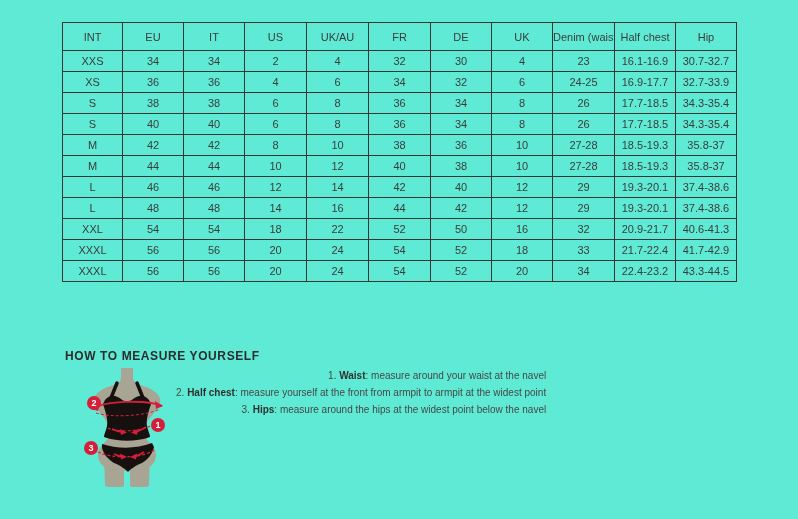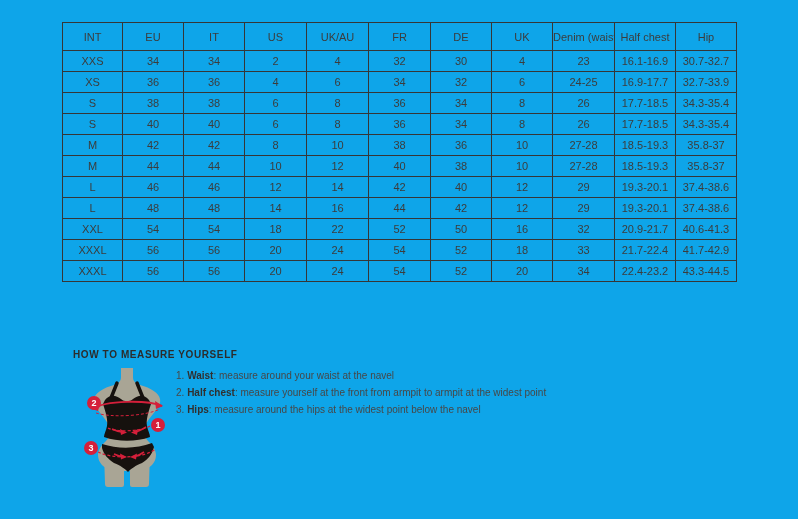--- a/index.html
+++ b/index.html
@@ -5,21 +5,21 @@
   html, body {
     margin: 0;
     padding: 0;
     background: #ffffff;
     font-family: "Liberation Sans", sans-serif;
   }
   .page {
     position: relative;
     width: 798px;
     height: 519px;
-    background: #0ea5e9;
+    background: #5eead4;
     overflow: hidden;
   }
   .size-table {
     position: absolute;
     left: 62px;
     top: 22px;
     width: 674px;
     border-collapse: collapse;
     table-layout: fixed;
   }
@@ -35,36 +35,36 @@
     white-space: nowrap;
     overflow: hidden;
   }
   .size-table th { height: 27px; }
   .size-table td { height: 20px; }
 
   .measure-heading {
     position: absolute;
     left: 65px;
     top: 349px;
-    font-size: 10px;
+    font-size: 12px;
     font-weight: 700;
     letter-spacing: 0.6px;
     color: #2c2c2c;
-    margin-left: 8px;
   }
   .measure-list {
     position: absolute;
     left: 176px;
     top: 371px;
     font-size: 10px;
     color: #474747;
   }
   .measure-item {
     margin-bottom: 7px;
     line-height: 10px;
+    text-align: right;
   }
   .measure-item b {
     color: #303030;
   }
   .figure-wrap {
     position: absolute;
     left: 74px;
     top: 368px;
     width: 116px;
     height: 132px;

